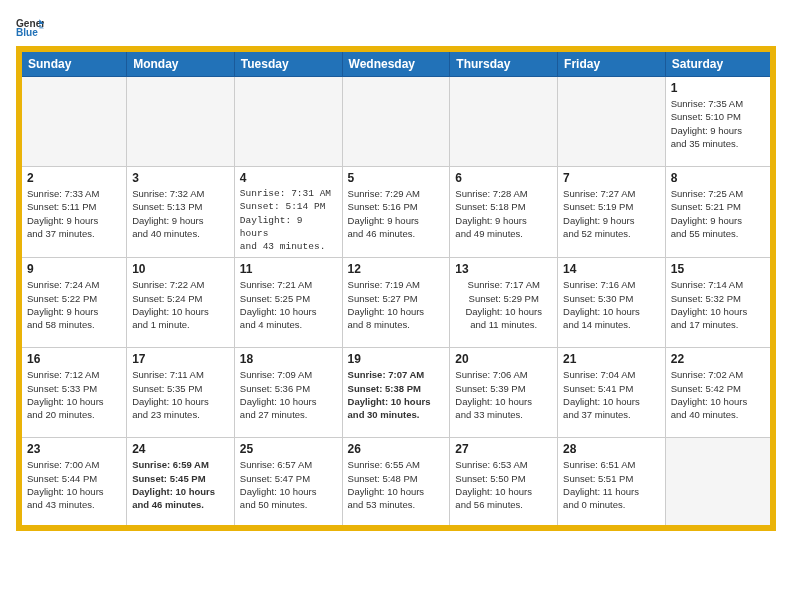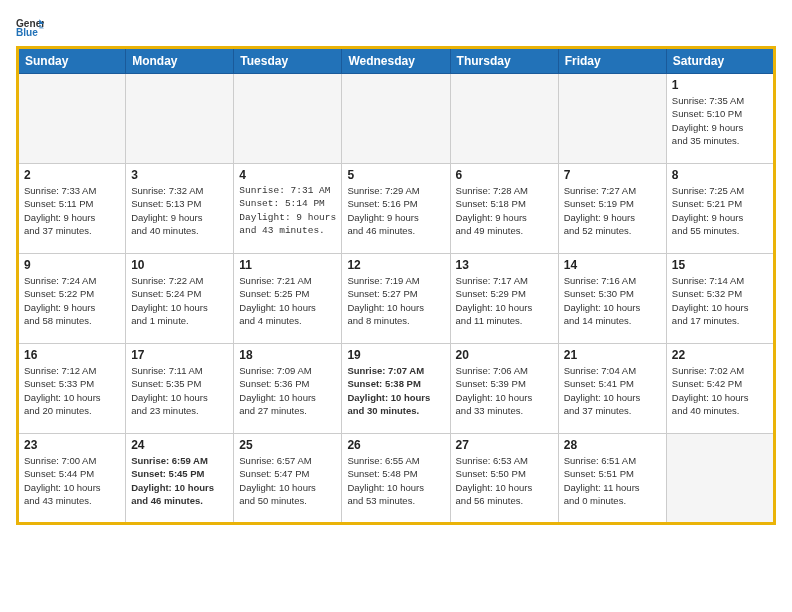--- a/index.html
+++ b/index.html
@@ -24,21 +24,21 @@
     .logo-icon {
       width: 28px;
       height: 22px;
     }
     .title-block { text-align: right; }
     .calendar-title { font-size: 32px; color: #222; font-weight: normal; }
     .calendar-subtitle { font-size: 14px; color: #555; }
     .calendar {
       width: 100%;
       border-collapse: collapse;
-      border: 3px solid #eab308;
+      border: 6px solid #eab308;
     }
     .calendar th {
       background: #2272b8;
       color: #fff;
       font-size: 12px;
       padding: 5px 6px;
       text-align: left;
       border: 1px solid #1a5a9a;
       font-weight: bold;
     }
@@ -192,21 +192,21 @@
         </td>
         <td>
           <span class="day-num">12</span>
           <div class="day-info" style="white-space: pre-line;">Sunrise: 7:19 AM
 Sunset: 5:27 PM
 Daylight: 10 hours
 and 8 minutes.</div>
         </td>
         <td>
           <span class="day-num">13</span>
-          <div class="day-info" style="white-space: pre-line;">Sunrise: 7:17 AM
+          <div class="day-info" style="white-space: pre-line; text-align: center;">Sunrise: 7:17 AM
 Sunset: 5:29 PM
 Daylight: 10 hours
 and 11 minutes.</div>
         </td>
         <td>
           <span class="day-num">14</span>
           <div class="day-info" style="white-space: pre-line;">Sunrise: 7:16 AM
 Sunset: 5:30 PM
 Daylight: 10 hours
 and 14 minutes.</div>

